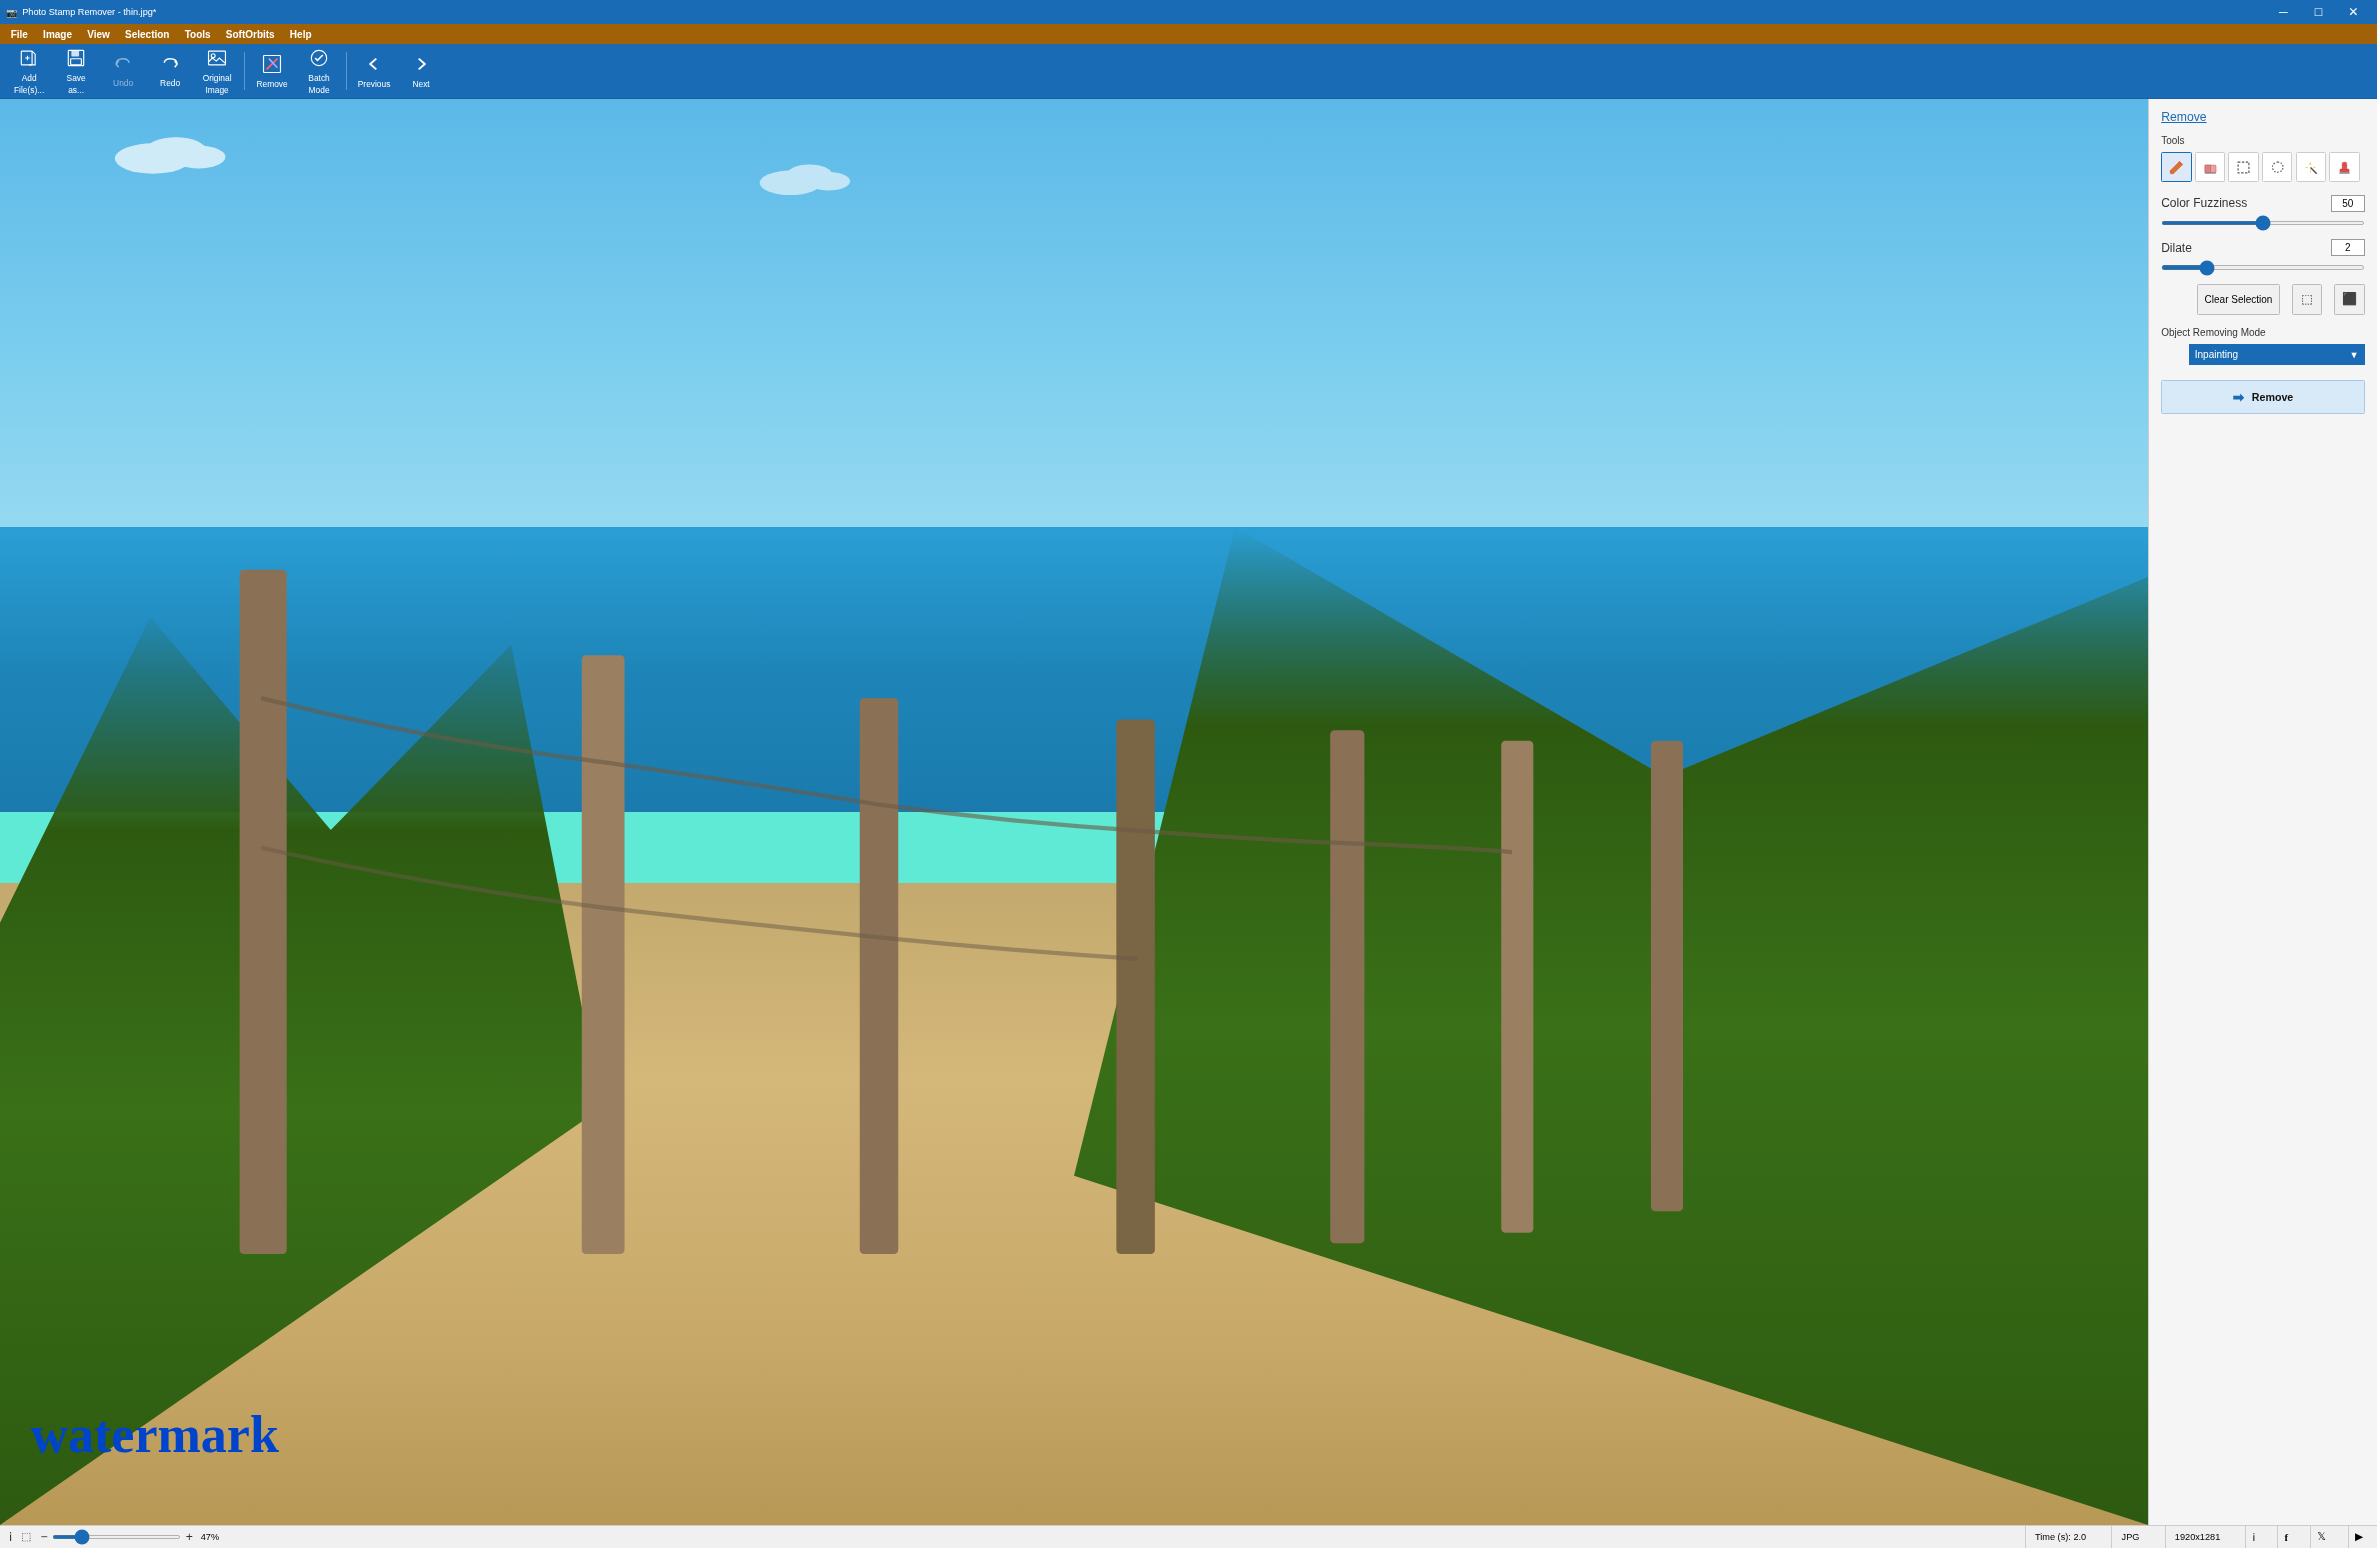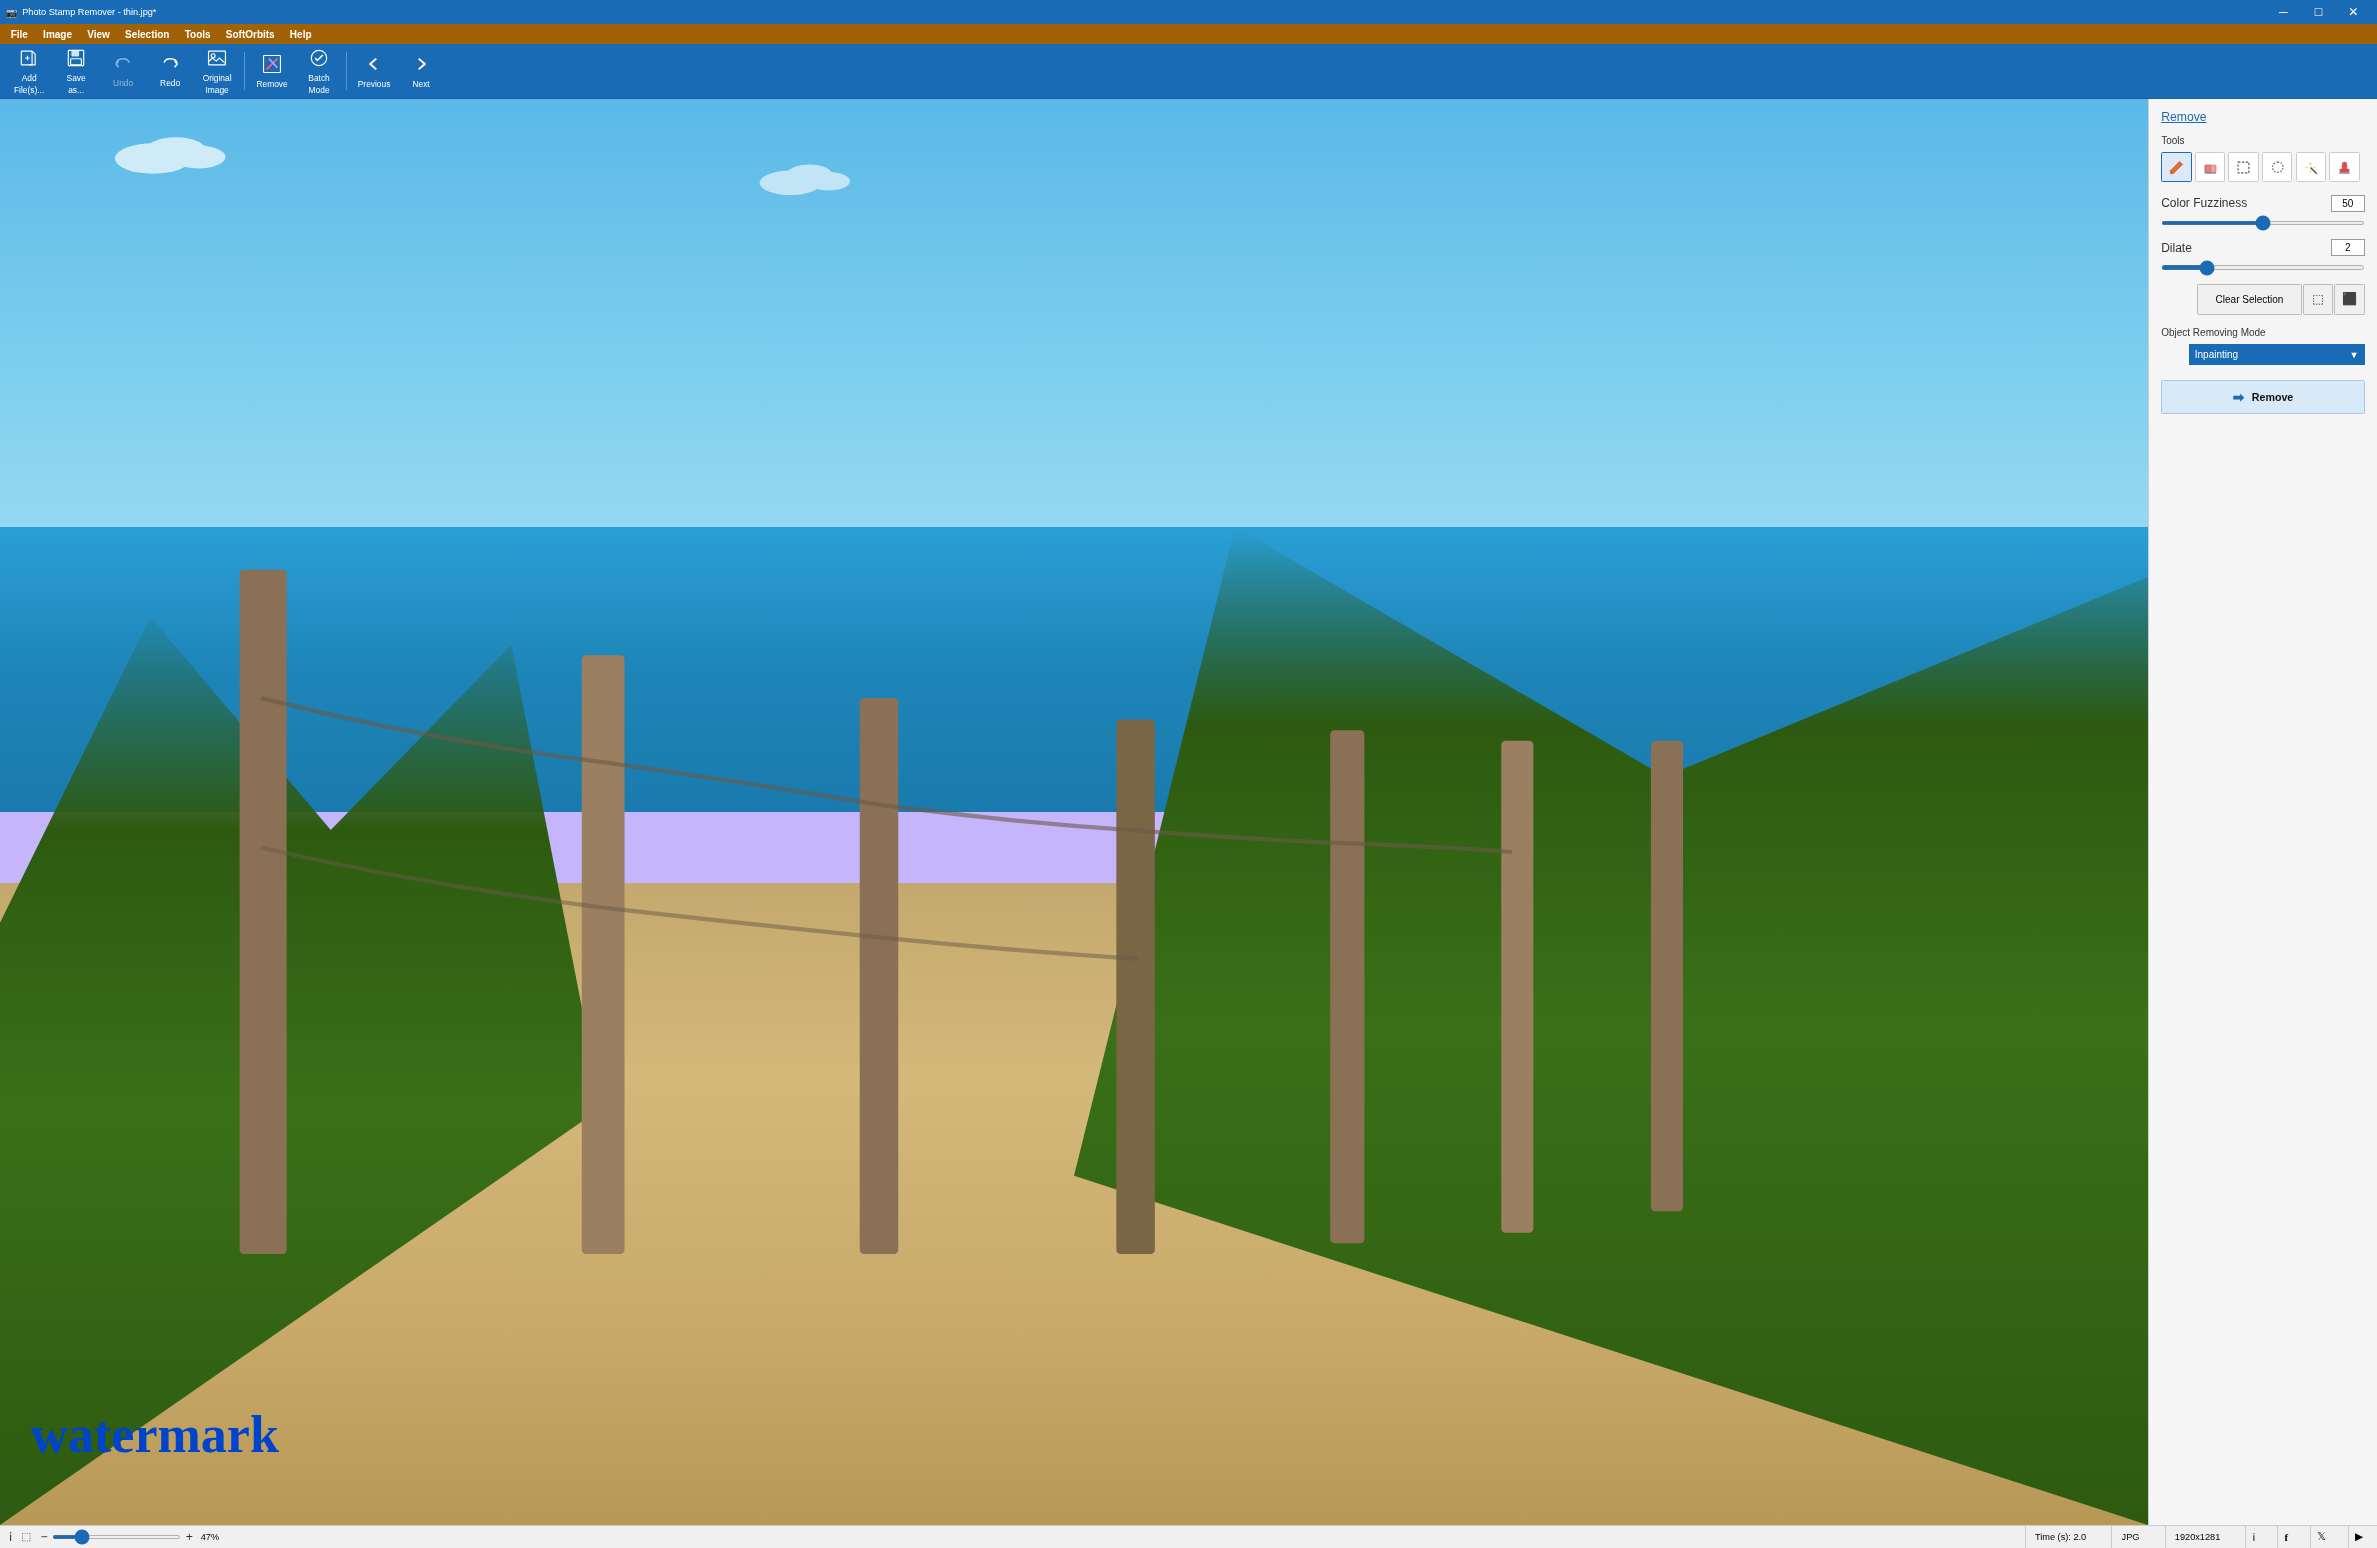--- a/index.html
+++ b/index.html
@@ -60,21 +60,21 @@
 
     
     #main-layout {
       display: flex;
       height: calc(100vh - 24.4px - 20px - 55px - 23px);
     }
 
     
     #canvas-area {
       flex: 1;
-      background: #c4b5fd;
+      background: #5eead4;
       overflow: hidden;
       position: relative;
     }
     .watermark-text {
       position: absolute;
       bottom: 61px;
       left: 30.5px;
       font-family: 'Brush Script MT', cursive;
       font-size: 52px;
       color: #0044cc;
@@ -130,21 +130,21 @@
       font-size: 10px; background: white;
     }
 
     .slider-container { margin-bottom: 12.2px; }
     input[type=range] {
       width: 100%; height: 4.6px; cursor: pointer;
       accent-color: #1a6bb5;
     }
 
     .action-row {
-      display: flex; gap: 1px; margin-bottom: 12.2px; align-items: center; margin-left: 36px;
+      display: flex; gap: 12px; margin-bottom: 12.2px; align-items: center; margin-left: 36px;
     }
     .clear-btn {
       flex: 1; height: 30.5px;
       background: #f0f0f0; border: 0.8px solid #bbb;
       cursor: pointer; font-size: 10px; text-align: center;
       border-radius: 1.5px;
     }
     .icon-btn {
       width: 30.5px; height: 30.5px;
       background: #f0f0f0; border: 0.8px solid #bbb;

